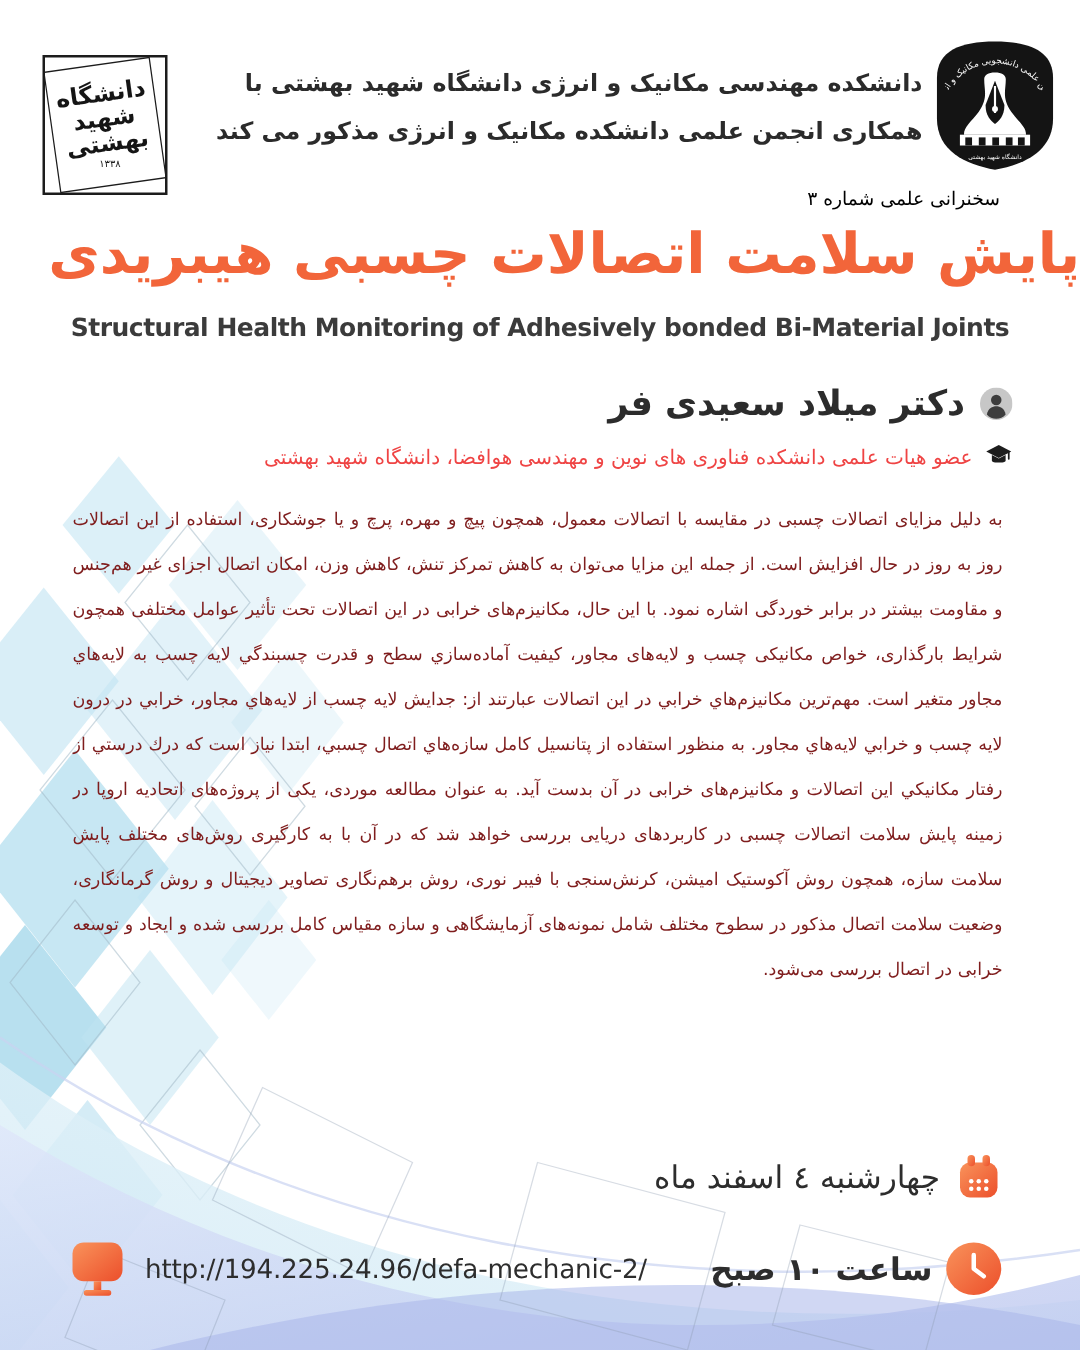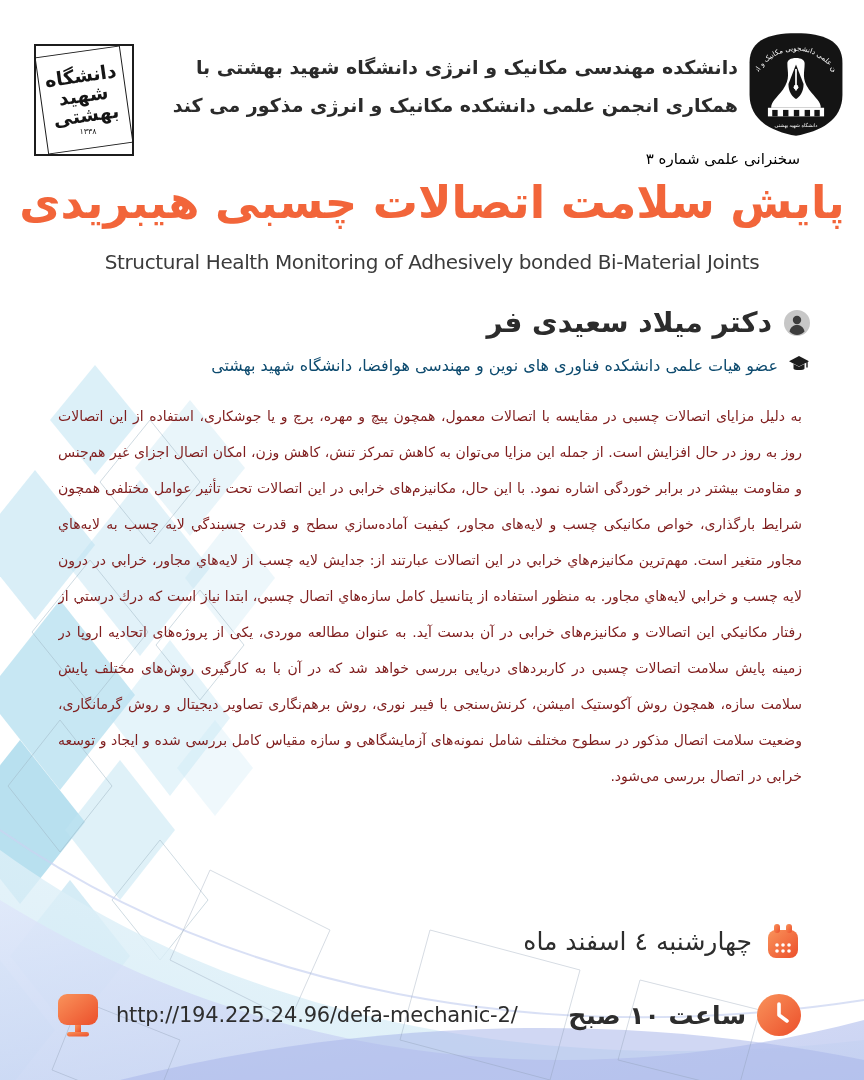--- a/index.html
+++ b/index.html
@@ -20,30 +20,30 @@
   .uni-logo .yr{font-size:8px;color:#151515;margin-top:2px;transform:rotate(8deg);}
 
   .society-logo{position:absolute;right:14px;top:30px;width:108px;height:108px;}
 
   .header-text{position:absolute;right:126px;top:48px;direction:rtl;text-align:right;
     font-size:19px;font-weight:bold;color:#2b2b2b;line-height:38px;}
 
   .series-label{position:absolute;right:64px;top:150px;direction:rtl;
     font-size:15px;color:#000000;}
 
-  .title-fa{position:absolute;left:0;right:0;top:176px;direction:rtl;text-align:center;
+  .title-fa{position:absolute;left:0;right:0;top:176px;direction:rtl;text-align:right;
     font-size:45px;font-weight:bold;}
   .title-en{position:absolute;left:0;right:0;top:250px;text-align:center;
-    font-size:20px;font-weight:normal;color:#3b3b3b;letter-spacing:-0.4px;}
+    font-size:20px;font-weight:bold;color:#3b3b3b;letter-spacing:-0.4px;}
 
   
   .speaker-row{position:absolute;right:54px;top:306px;direction:rtl;display:flex;align-items:center;gap:12px;}
   .speaker-name{font-size:28px;font-weight:bold;color:#2c2c2c;}
   .affil-row{position:absolute;right:54px;top:354px;direction:rtl;display:flex;align-items:center;gap:10px;}
-  .affil-text{font-size:16px;color:#0c4a6e;}
+  .affil-text{font-size:16px;color:#ef4444;}
 
   
   .abstract{position:absolute;left:58px;right:62px;top:398px;height:508px;overflow:hidden;
     direction:rtl;text-align:justify;font-size:14px;line-height:36px;color:#7f1d1d;}
 
   
   .date-row{position:absolute;right:62px;top:922px;direction:rtl;display:flex;align-items:center;gap:12px;}
   .date-text{font-size:25px;font-weight:normal;color:#2d2d2d;}
   .bottom-row{position:absolute;left:54px;right:62px;top:984px;height:62px;
     display:flex;justify-content:space-between;align-items:center;}

